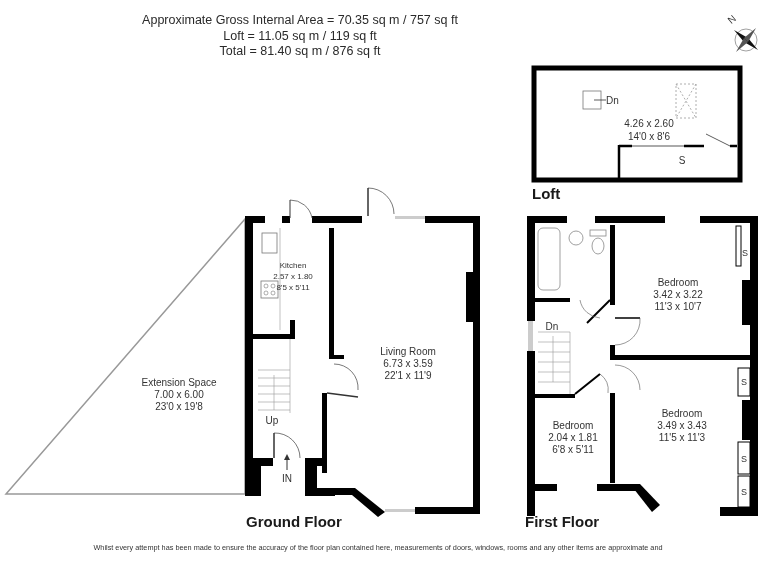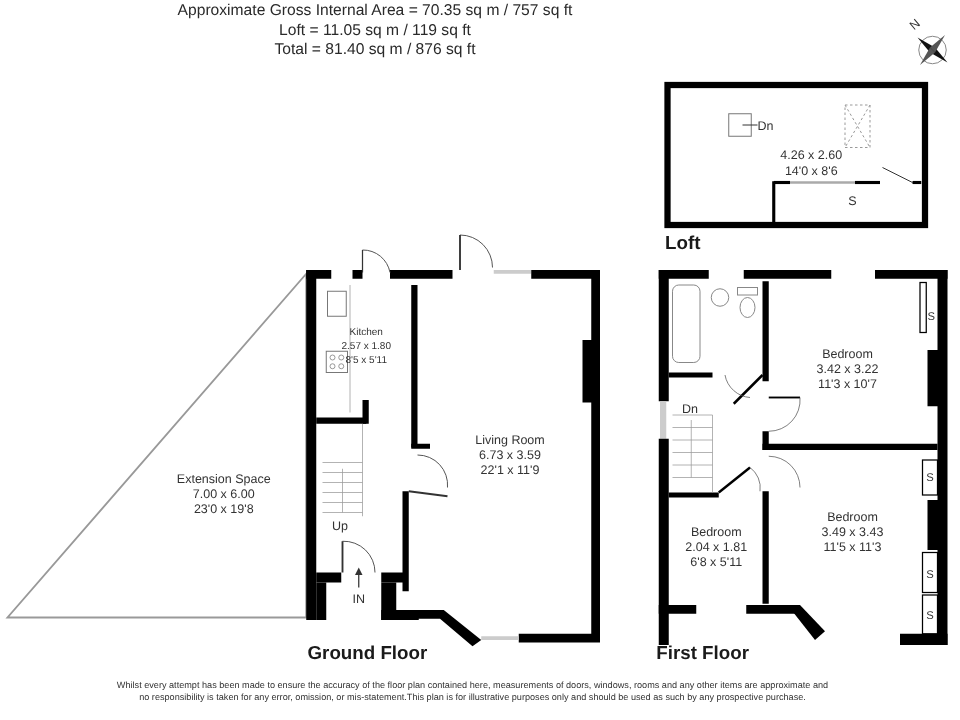--- a/index.html
+++ b/index.html
@@ -1,17 +1,17 @@
 <!DOCTYPE html>
 <html><head>
 <meta charset="utf-8">
 <style>
   html, body { margin:0; padding:0; background:#ffffff; }
   body { width:768px; height:576px; position:relative; overflow:hidden; font-family:"Liberation Sans", sans-serif; color:#222; }
-  .header { position:absolute; left:0; top:1px; width:680px; text-align:center; font-size:12.5px; line-height:15.5px; color:#2a2a2a; }
+  .header { position:absolute; left:0; top:13px; width:680px; text-align:center; font-size:12.5px; line-height:15.5px; color:#2a2a2a; }
   .header div { margin-left:-80px; }
   svg.plan { position:absolute; left:0; top:0; }
   .lbl { font-family:"Liberation Sans", sans-serif; fill:#333; text-anchor:middle; }
   .floor-title { font-family:"Liberation Sans", sans-serif; font-weight:bold; fill:#1a1a1a; }
   .disclaimer { position:absolute; left:0; top:543px; width:756px; text-align:center; font-size:7.3px; line-height:10px; color:#333; }
 </style>
 </head>
 <body>
 
 <div class="header">
@@ -188,14 +188,13 @@
     <text x="745" y="256" font-size="9" class="lbl">S</text>
     <text x="744" y="385" font-size="9" class="lbl">S</text>
     <text x="744" y="462" font-size="9" class="lbl">S</text>
     <text x="744" y="495" font-size="9" class="lbl">S</text>
     <text x="525" y="527" font-size="15" class="floor-title">First Floor</text>
   </g>
 </svg>
 
 <div class="disclaimer">
   <div>Whilst every attempt has been made to ensure the accuracy of the floor plan contained here, measurements of doors, windows, rooms and any other items are approximate and</div>
-  <div>no responsibility is taken for any error, omission, or mis-statement.This plan is for illustrative purposes only and should be used as such by any prospective purchase.</div>
 </div>
 
 </body></html>

